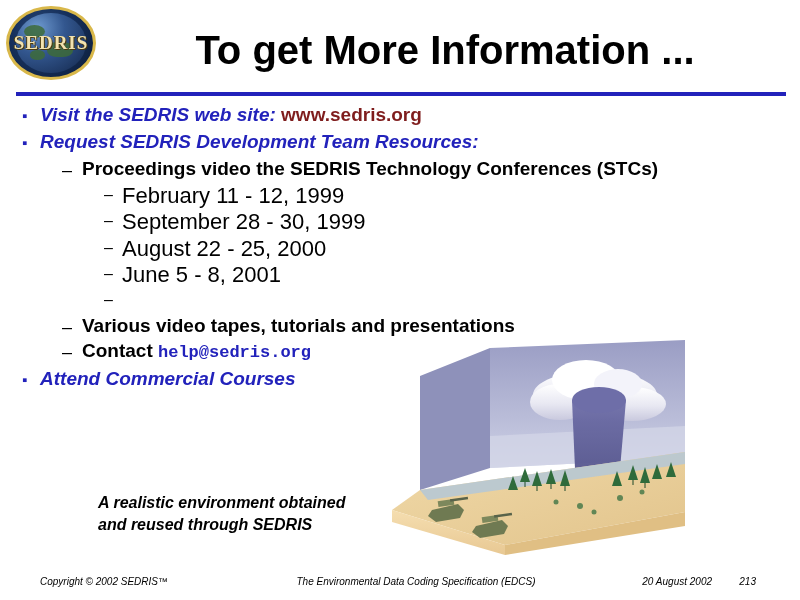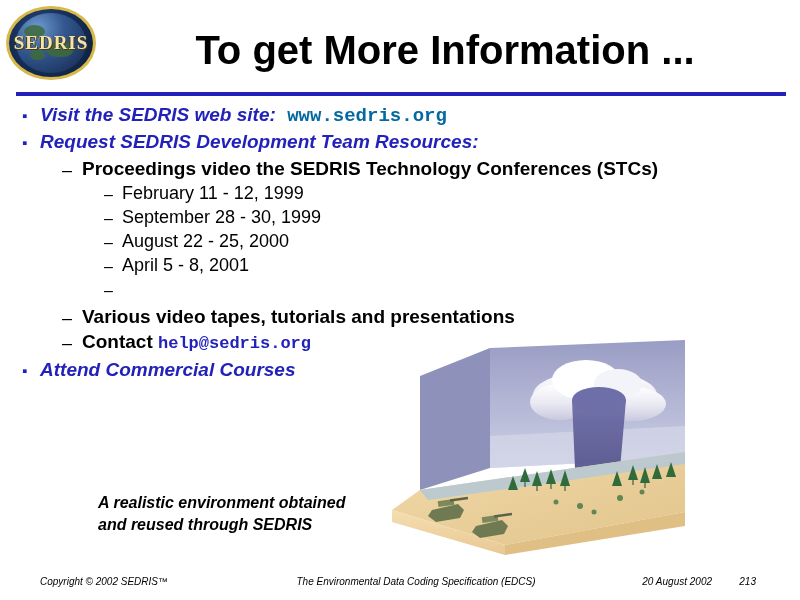--- a/index.html
+++ b/index.html
@@ -124,23 +124,22 @@
     font-size: 15px;
     line-height: 24px;
   }
   .l1 .txt {
     font-size: 19px;
     font-weight: bold;
     font-style: italic;
     color: #2222bb;
   }
   .l1 .txt .plain {
-    color: #0369a1;
+    color: #7f1d1d;
     font-style: normal;
-    font-family: Liberation Mono, monospace;
   }
   .l1 .txt .plain .dom {
     font-weight: bold;
   }
 
   
   .l2 {
     margin-left: 62px;
     margin-bottom: 1px;
   }
@@ -169,21 +168,21 @@
     margin-bottom: 1px;
   }
   .l3 .bullet {
     width: 18px;
     flex: 0 0 18px;
     color: #000000;
     font-size: 16px;
     line-height: 23px;
   }
   .l3 .txt {
-    font-size: 18px;
+    font-size: 22px;
     font-weight: normal;
     color: #000000;
   }
 
   
   .caption {
     position: absolute;
     left: 98px;
     top: 492px;
     width: 330px;
@@ -281,21 +280,21 @@
     <div class="row l3">
       <span class="bullet">–</span>
       <span class="txt">September 28 - 30, 1999</span>
     </div>
     <div class="row l3">
       <span class="bullet">–</span>
       <span class="txt">August 22 - 25, 2000</span>
     </div>
     <div class="row l3">
       <span class="bullet">–</span>
-      <span class="txt">April 5 - 8, 2001</span>
+      <span class="txt">June 5 - 8, 2001</span>
     </div>
     <div class="row l3">
       <span class="bullet">–</span>
     </div>
 
     <div class="row l2" style="margin-top:4px;">
       <span class="bullet">–</span>
       <span class="txt">Various video tapes, tutorials and presentations</span>
     </div>
     <div class="row l2">

